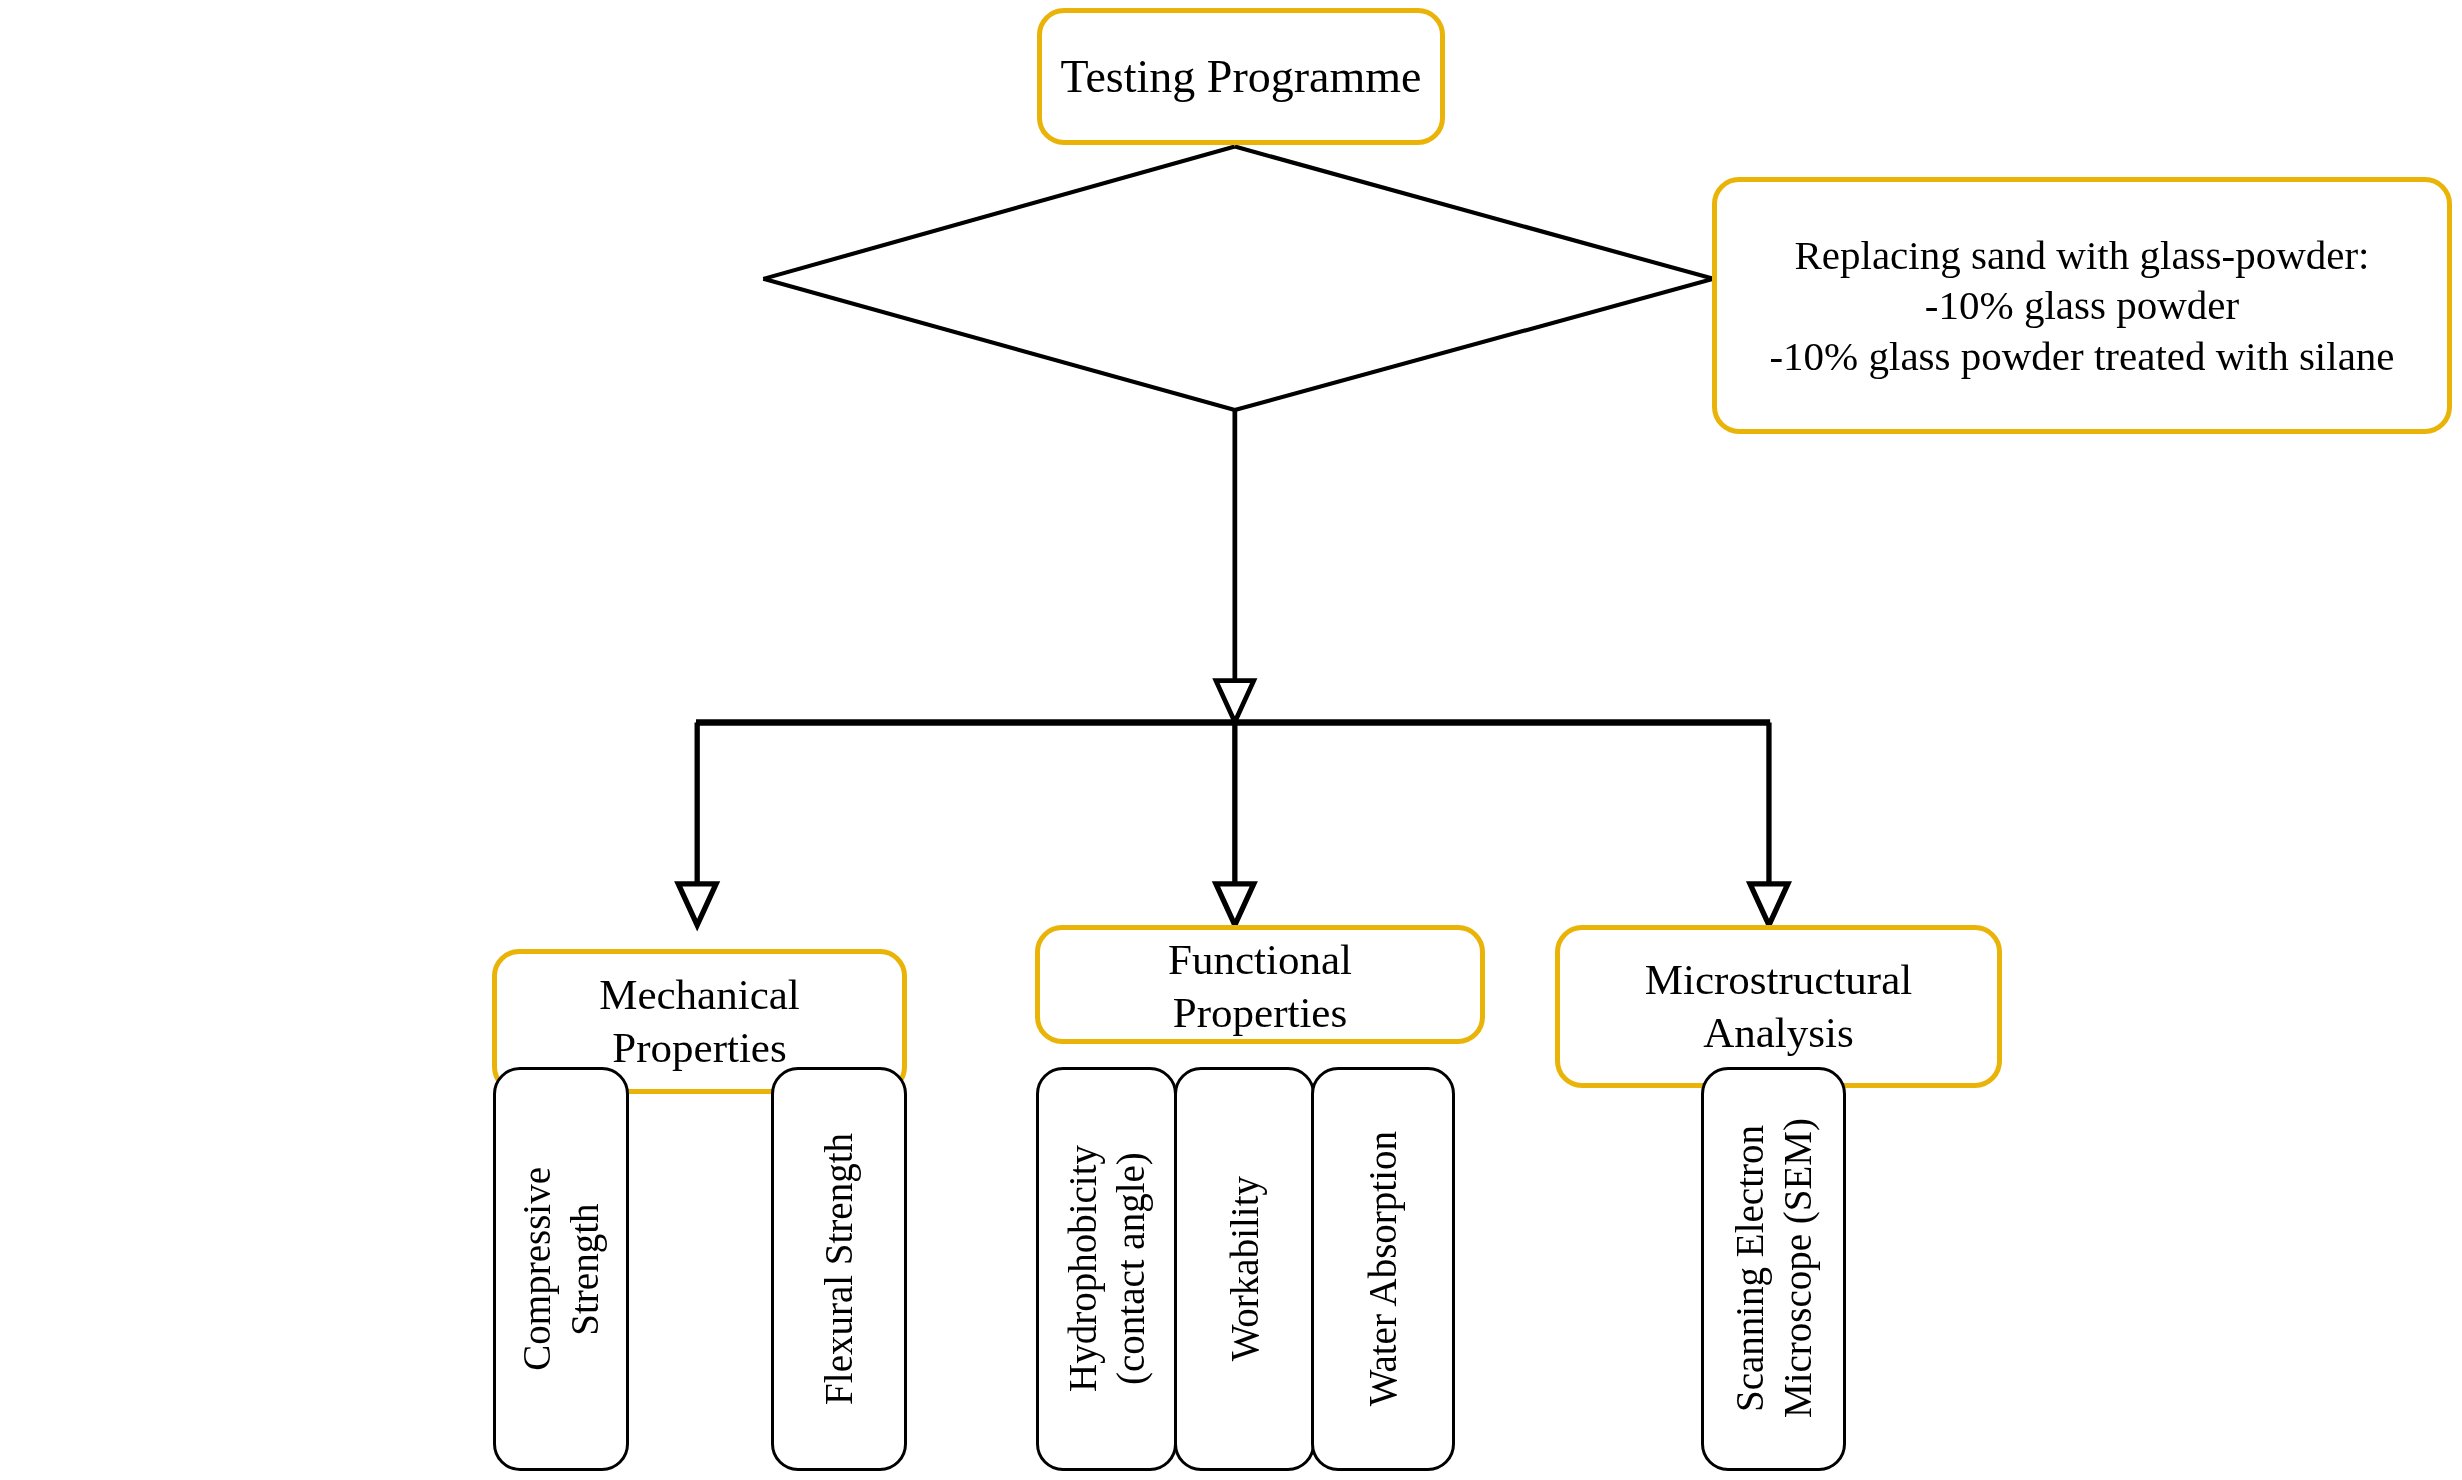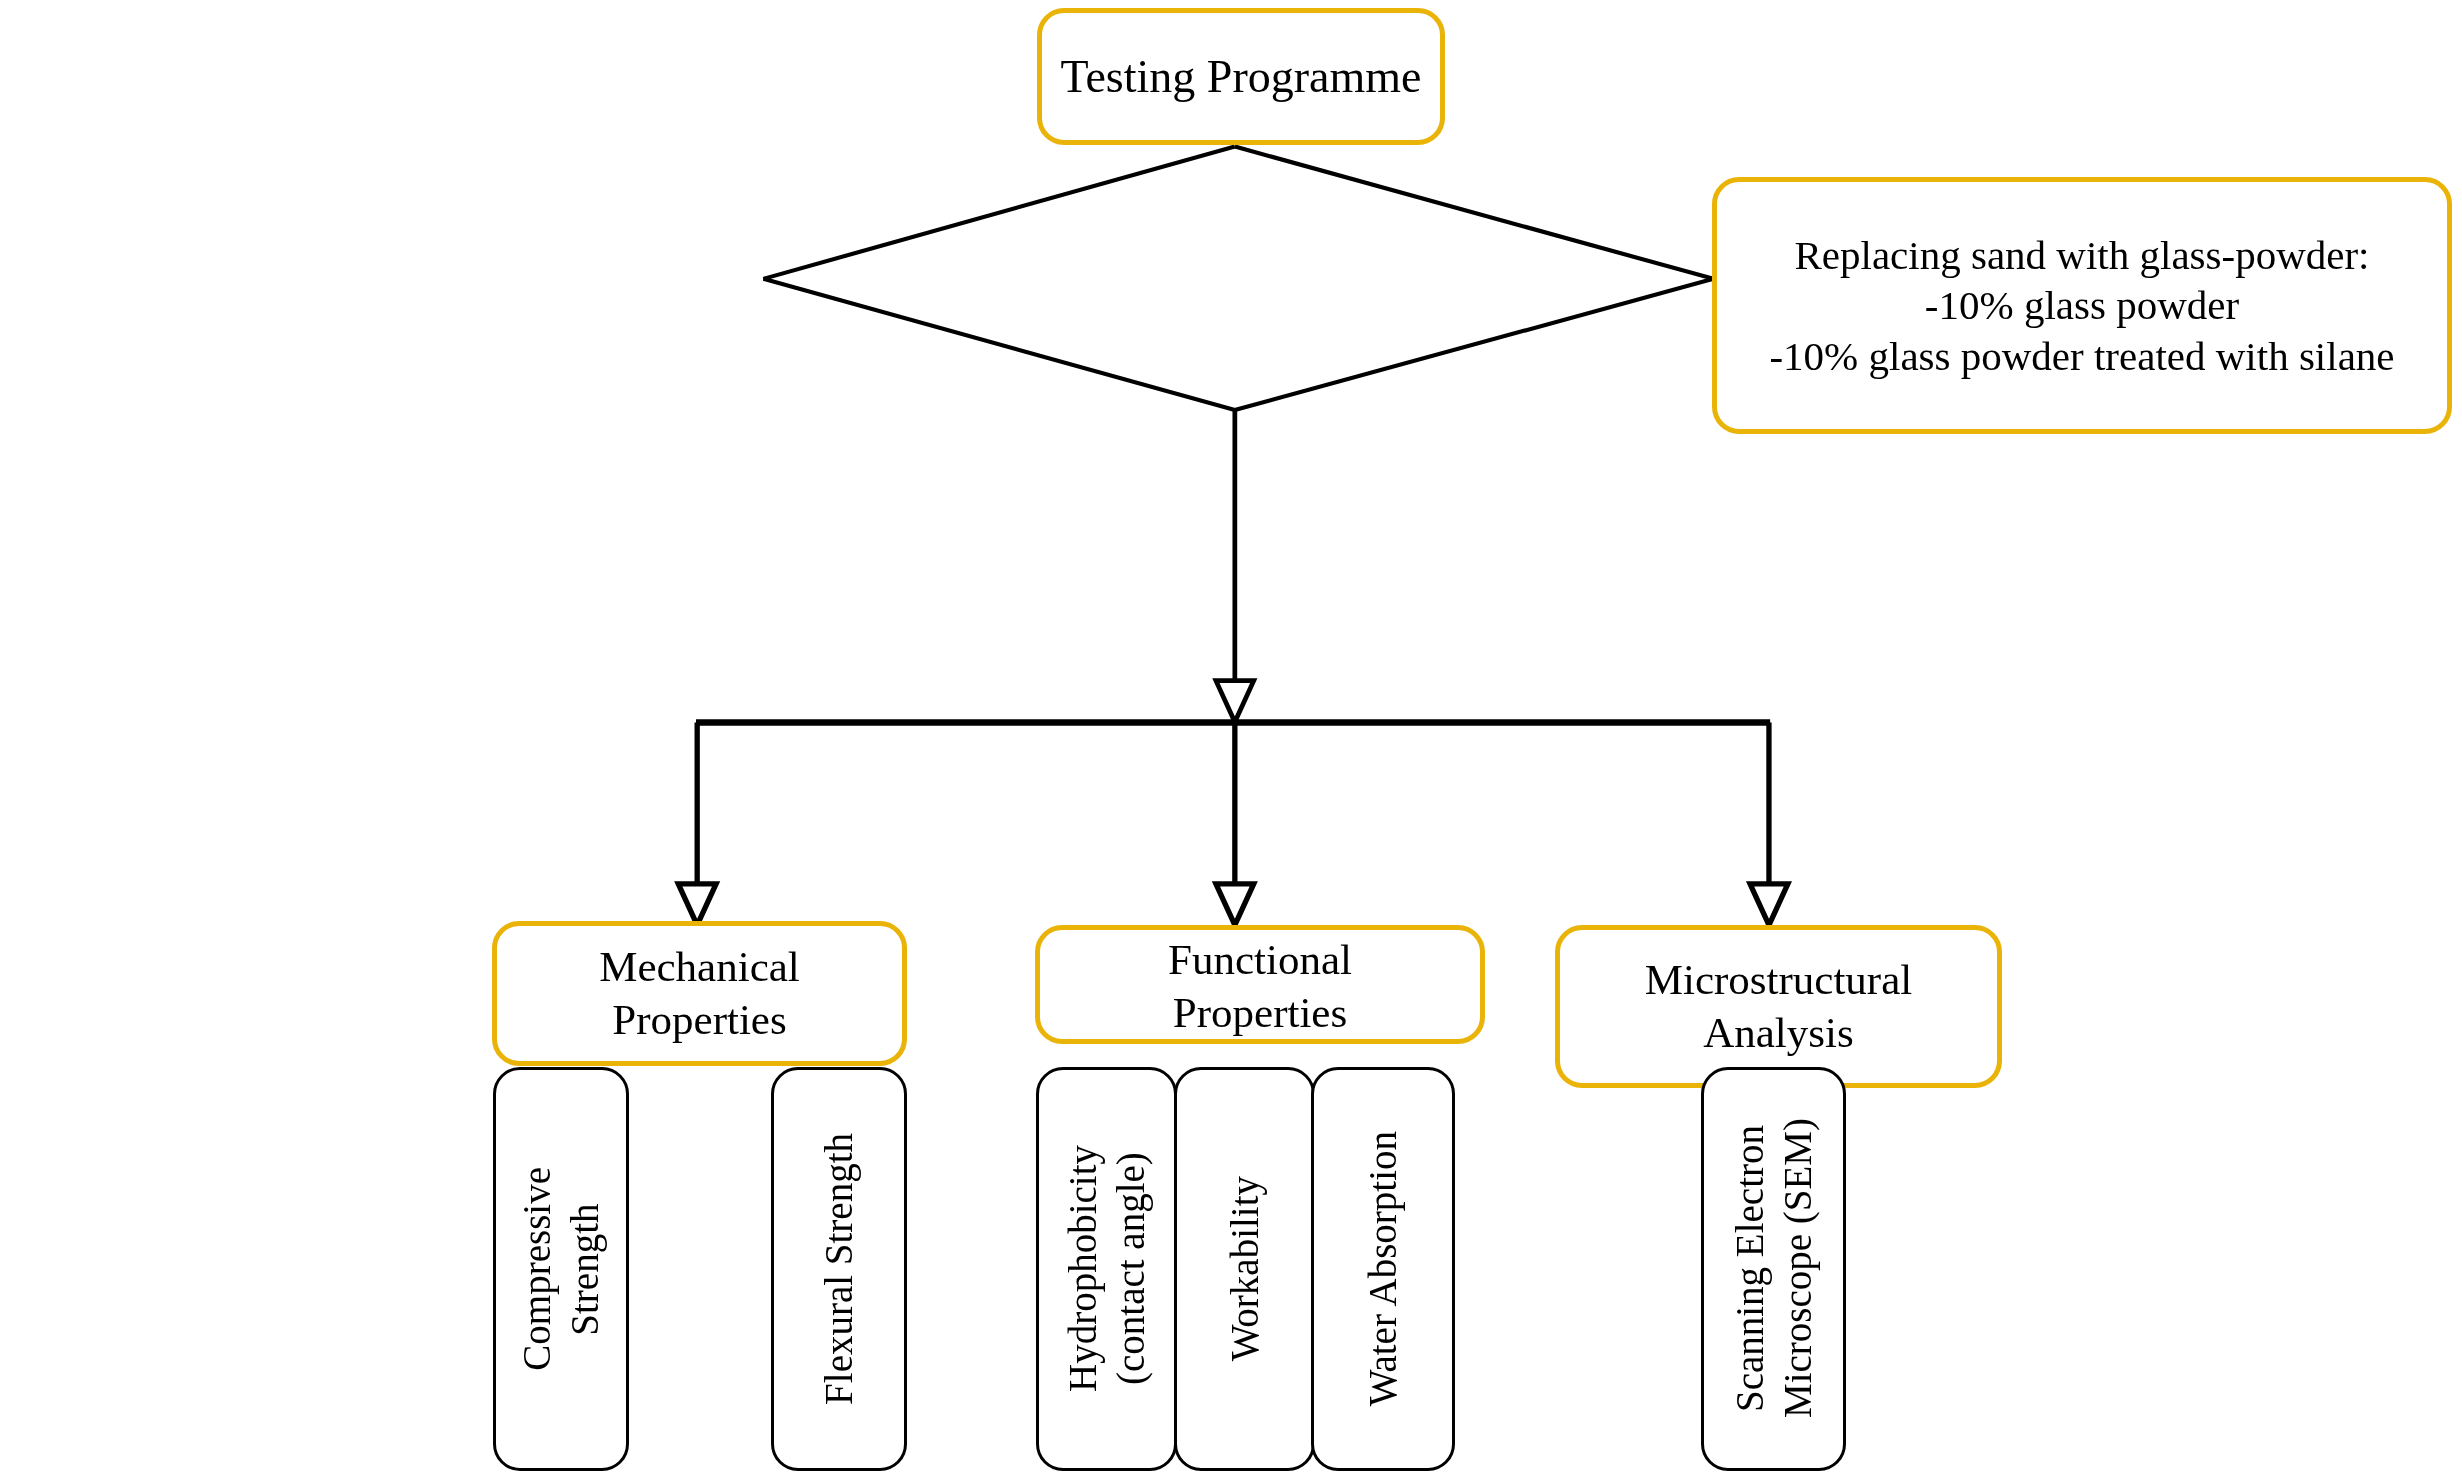--- a/index.html
+++ b/index.html
@@ -38,21 +38,21 @@
     display: block;
     line-height: 1.22;
     padding: 0 10.6px;
     white-space: pre-line;
   }
   
   #n-top      { left: 1037px; top: 8.3px;   width: 408px;  height: 137px; font-size: 46px; }
   #n-control  { left: 16.5px;   top: 178px;  width: 746px; height: 201px; font-size: 46px; }
   #n-replace  { left: 1712px; top: 177px;  width: 740px; height: 257px; font-size: 41px; }
   
-  #n-mech     { left: 492px;  top: 921px; width: 415px;  height: 145px; font-size: 43px; }
+  #n-mech     { left: 492px;  top: 949px; width: 415px;  height: 145px; font-size: 43px; }
   #n-func     { left: 1035px; top: 925px; width: 450px;  height: 119px; font-size: 43px; align-items: flex-end; }
   #n-micro    { left: 1555px; top: 925px; width: 447px;  height: 163px; font-size: 43px; }
   
   .vnode {
     position: absolute;
     box-sizing: border-box;
     background: #ffffff;
     border: 3px solid #000000;
     border-radius: 27px;
     display: flex;

